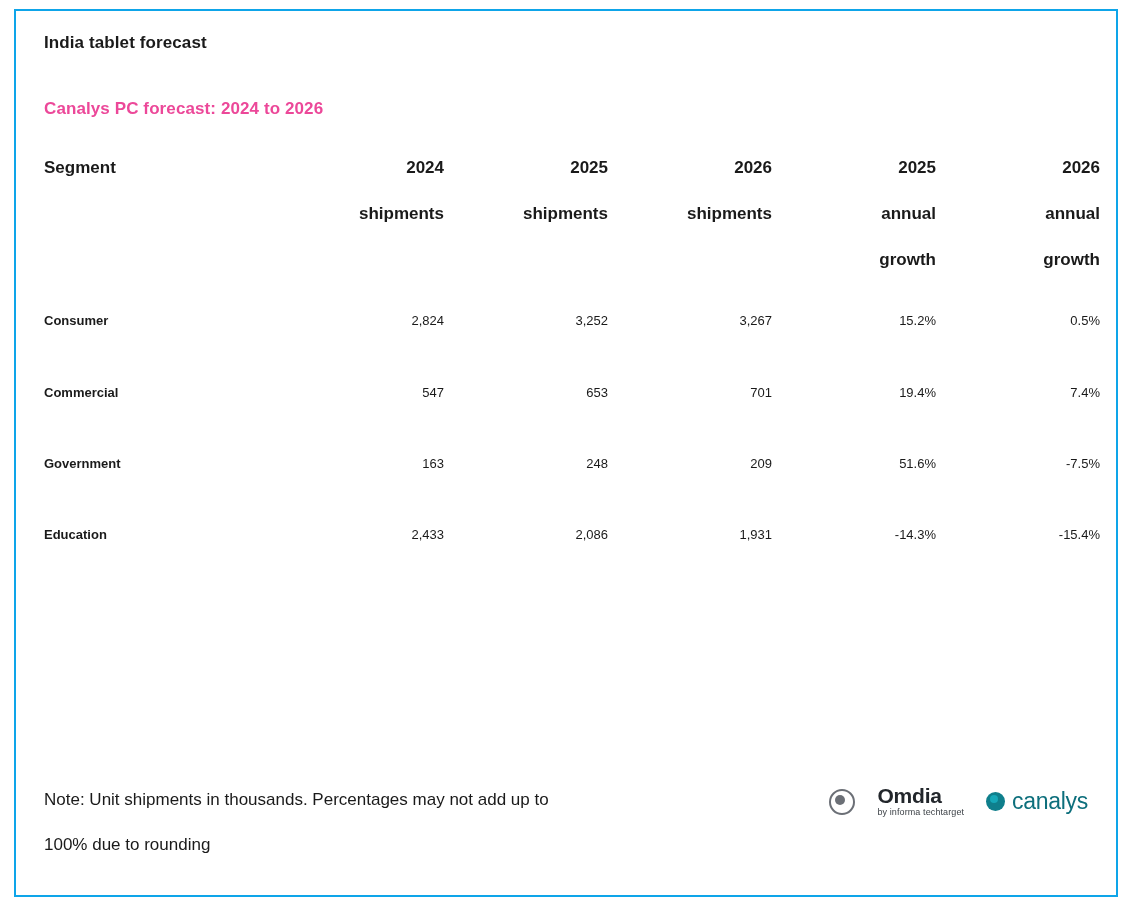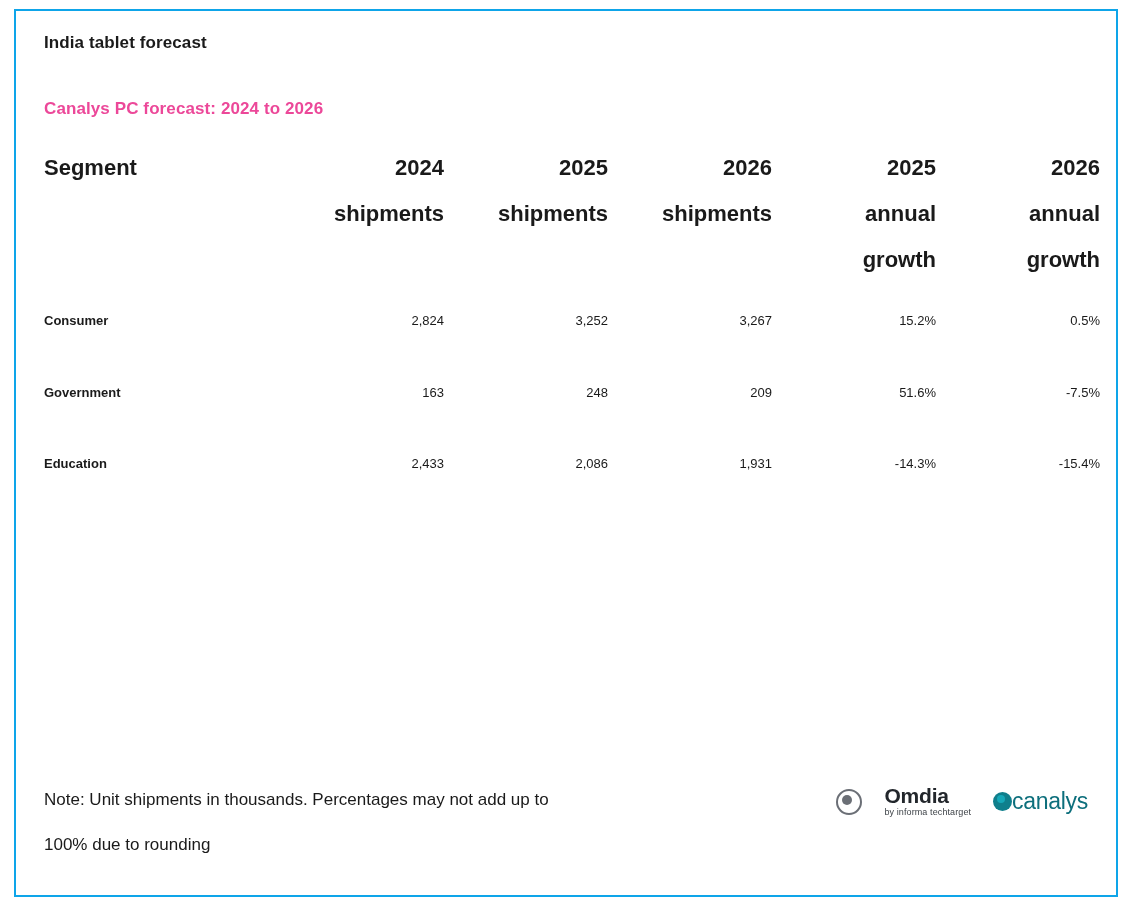--- a/index.html
+++ b/index.html
@@ -47,21 +47,21 @@
   table.forecast {
     margin-top: 26px;
     margin-left: 14px;
     border-collapse: collapse;
     width: 1056px;
     table-layout: fixed;
   }
   table.forecast col.c-seg { width: 236px; }
   table.forecast col.c-num { width: 164px; }
   table.forecast th {
-    font-size: 22px;
+    font-size: 17px;
     font-weight: bold;
     text-align: right;
     vertical-align: top;
     padding: 0;
     color: #1a1a1a;
   }
   table.forecast th.seg-head {
     text-align: left;
   }
   .head-line {
@@ -144,20 +144,21 @@
   }
   .omdia-by {
     font-size: 9px;
     color: #3f4449;
     margin-top: 2px;
     letter-spacing: 0.1px;
   }
   .canalys {
     display: flex;
     align-items: center;
+    gap: 7px;
   }
   .canalys-mark {
     width: 19px;
     height: 19px;
     border-radius: 50%;
     background: #0f7f8c;
     position: relative;
   }
   .canalys-mark::after {
     content: "";
@@ -226,20 +227,28 @@
         </tr>
       </thead>
       <tbody>
         <tr class="row-consumer">
           <td class="seg">Consumer</td>
           <td>2,824</td>
           <td>3,252</td>
           <td>3,267</td>
           <td>15.2%</td>
           <td>0.5%</td>
+        </tr>
+        <tr>
+          <td class="seg">Commercial</td>
+          <td>547</td>
+          <td>653</td>
+          <td>701</td>
+          <td>19.4%</td>
+          <td>7.4%</td>
         </tr>
         <tr>
           <td class="seg">Government</td>
           <td>163</td>
           <td>248</td>
           <td>209</td>
           <td>51.6%</td>
           <td>-7.5%</td>
         </tr>
         <tr>

